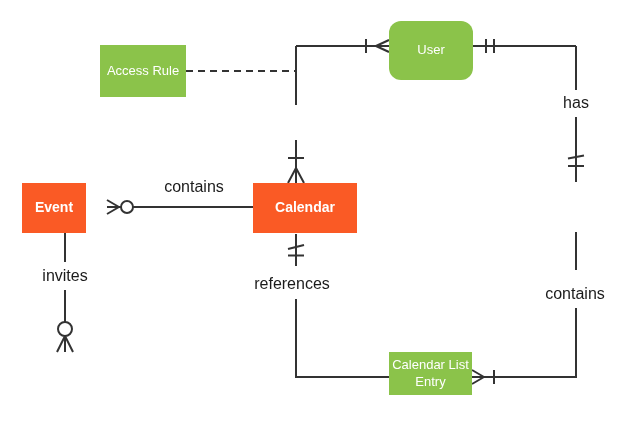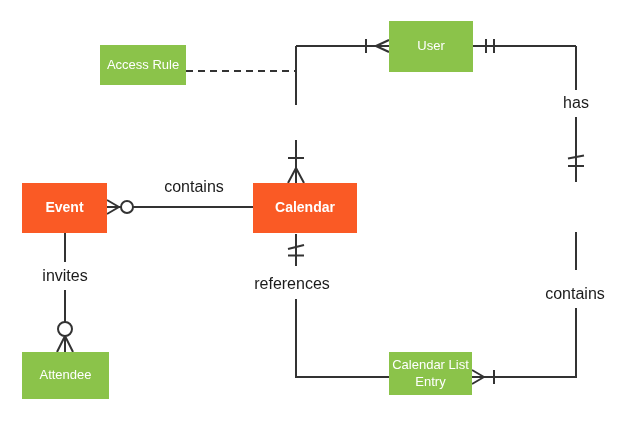--- a/index.html
+++ b/index.html
@@ -56,23 +56,23 @@
     position: absolute;
     transform: translate(-50%, -50%);
     font-size: 16px;
     color: var(--label-text);
     white-space: nowrap;
     background: var(--bg);
     padding: 0 2px;
   }
 
   
-  .e-access-rule { left: 100px; top: 45px;  width: 86px; height: 40px; }
-  .e-user        { left: 389px; top: 21px;  width: 84px; height: 51px; }
-  .e-event       { left: 22px;  top: 183px; width: 85px; height: 50px; }
+  .e-access-rule { left: 100px; top: 45px;  width: 86px; height: 52px; }
+  .e-user        { left: 389px; top: 21px;  width: 84px; height: 59px; border-radius: 12px; }
+  .e-event       { left: 22px;  top: 183px; width: 64px; height: 50px; }
   .e-calendar    { left: 253px; top: 183px; width: 104px; height: 50px; }
   .e-cal-list    { left: 536px; top: 182px; width: 84px; height: 50px; }
   .e-attendee    { left: 22px;  top: 352px; width: 87px; height: 47px; }
   .e-cle         { left: 389px; top: 352px; width: 83px; height: 43px; }
 
   
   .l-has-access-to { left: 297px; top: 124px; }
   .l-has           { left: 576px; top: 103px; }
   .l-contains-top  { left: 194px; top: 187px; }
   .l-invites       { left: 65px;  top: 276px; }
@@ -150,23 +150,20 @@
 
   <div class="entity orange e-event">
     <span>Event</span>
   </div>
 
   <div class="entity orange e-calendar">
     <span>Calendar</span>
   </div>
 
 
-  <div class="entity green e-attendee">
-    <span>Attendee</span>
-  </div>
 
   <div class="entity green e-cle">
     <span>Calendar List Entry</span>
   </div>
 
   <div class="rel-label l-has">has</div>
   <div class="rel-label l-contains-top">contains</div>
   <div class="rel-label l-invites">invites</div>
   <div class="rel-label l-references">references</div>
   <div class="rel-label l-contains-right">contains</div>

